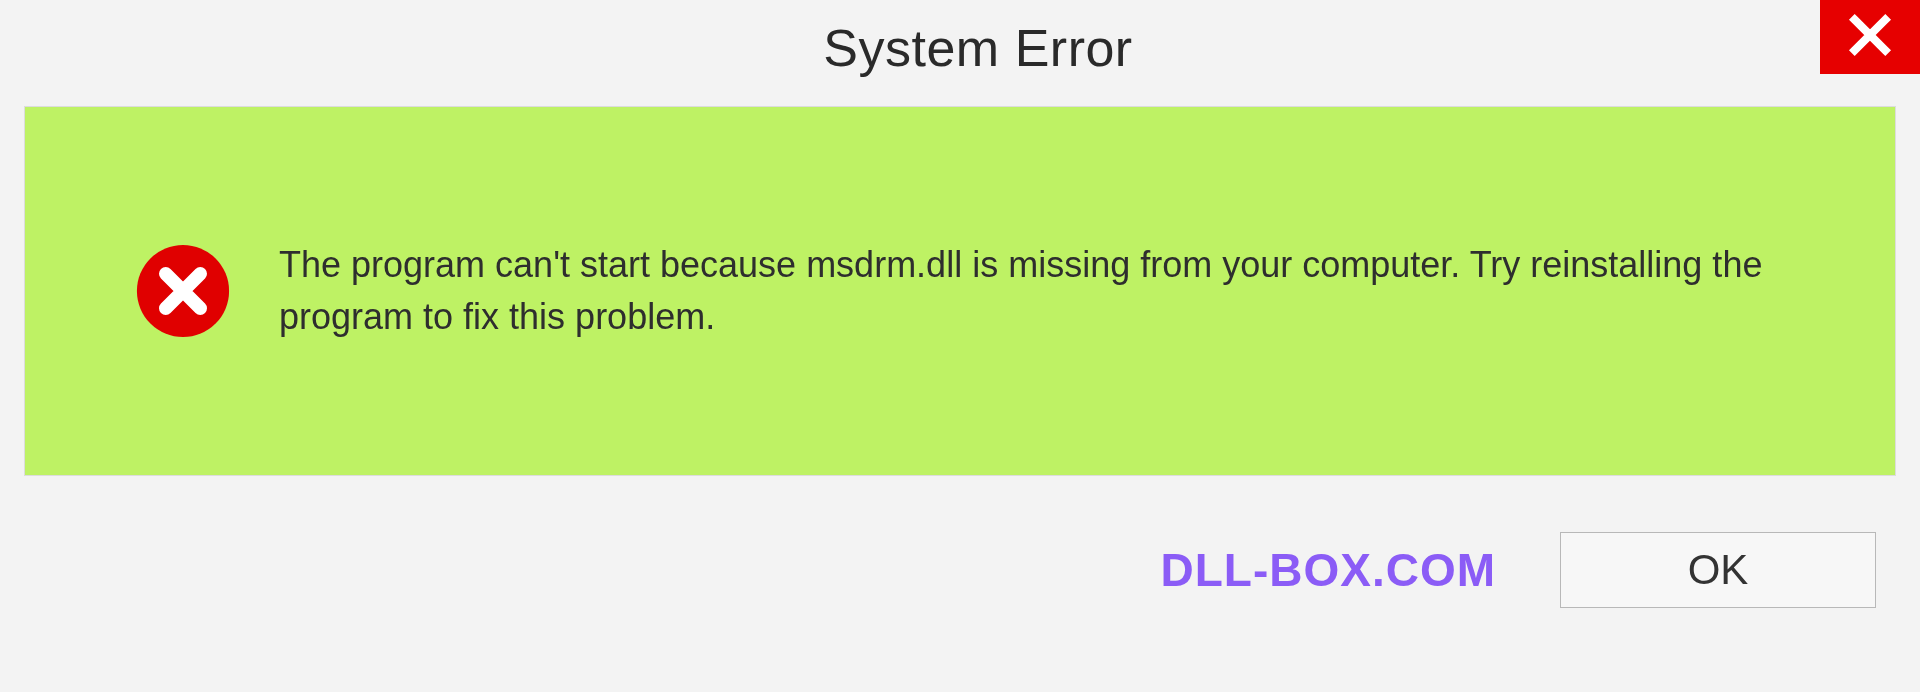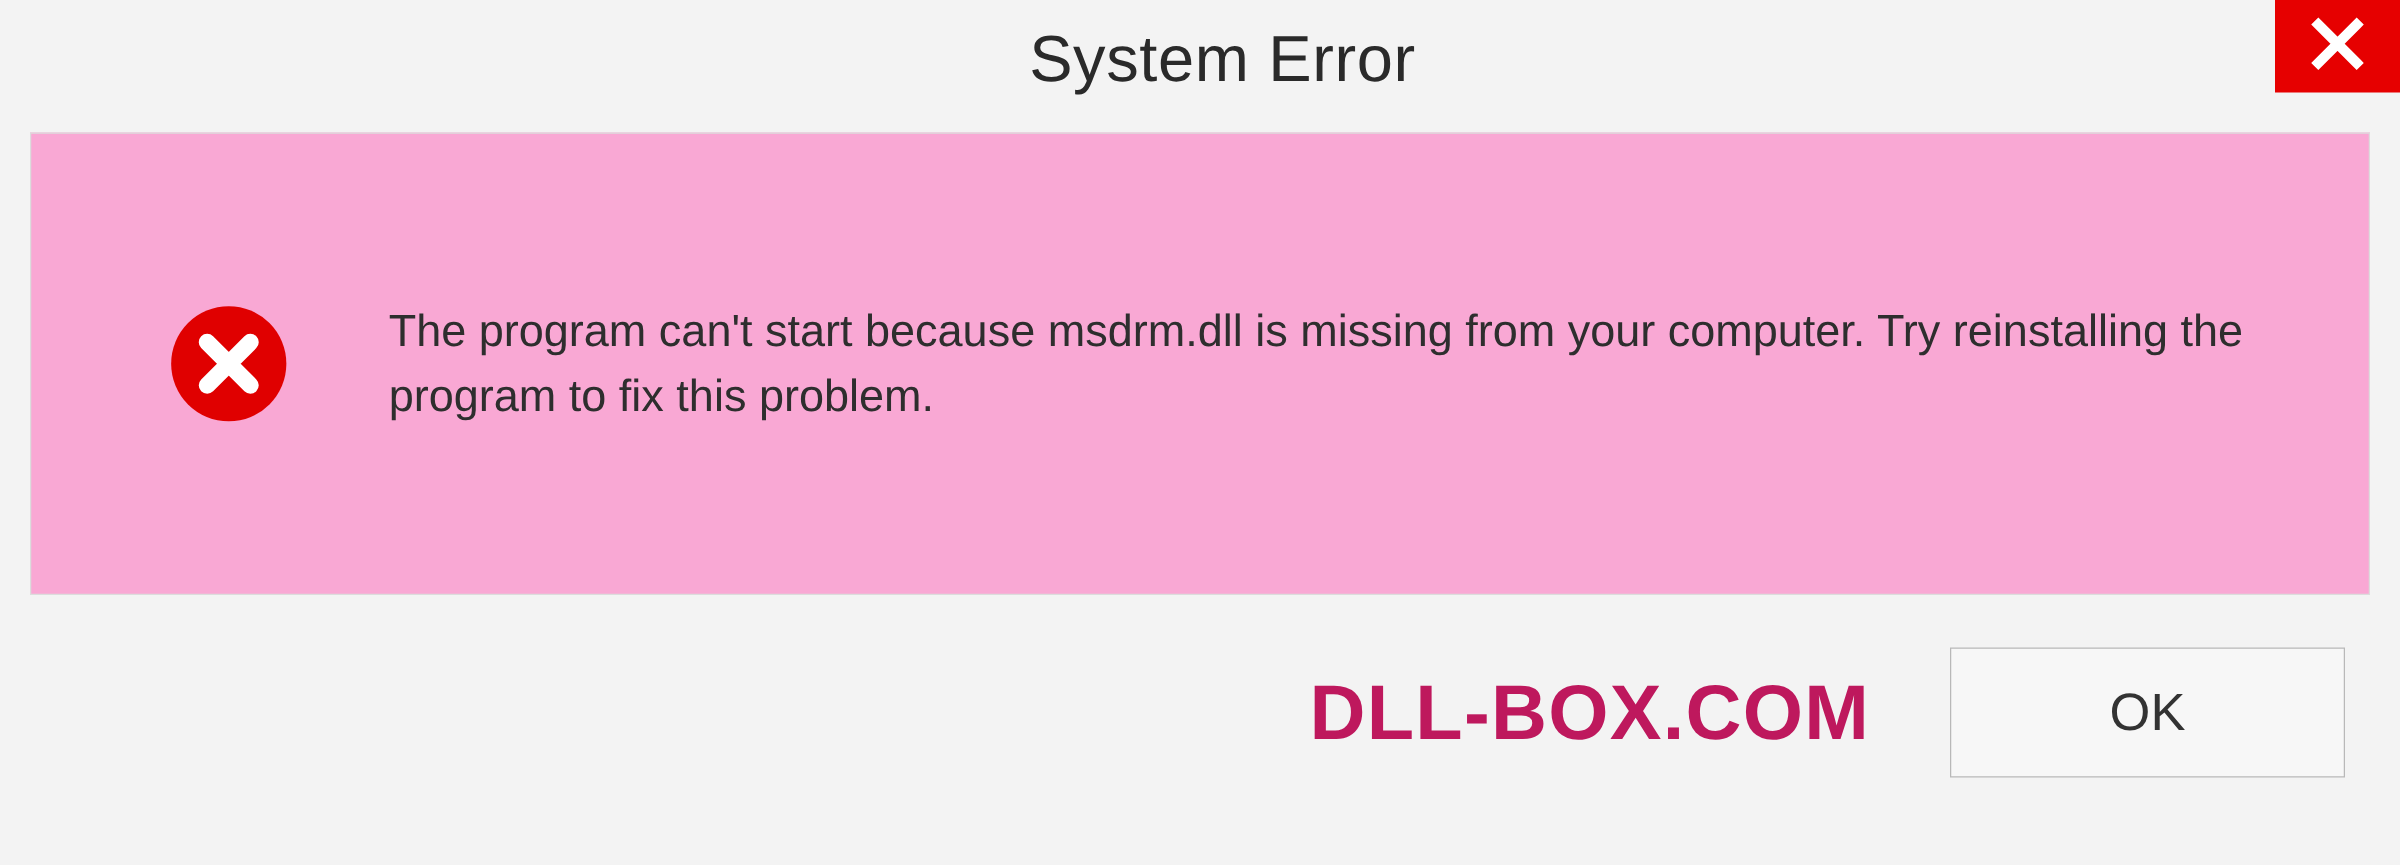--- a/index.html
+++ b/index.html
@@ -40,27 +40,27 @@
       align-items: center;
       justify-content: center;
       cursor: pointer;
     }
     .close-btn svg {
       width: 46px;
       height: 46px;
     }
     .body-panel {
       margin: 10px 24px 0 24px;
-      background: #f9a8d4;
+      background: #bef264;
       border: 1px solid #dcdcdc;
       height: 370px;
       display: flex;
       align-items: center;
       padding-left: 110px;
-      gap: 80px;
+      gap: 48px;
     }
     .error-icon {
       width: 96px;
       height: 96px;
       flex-shrink: 0;
     }
     .error-icon svg {
       width: 100%;
       height: 100%;
     }
@@ -74,29 +74,29 @@
     .footer {
       margin: 24px 24px 0 24px;
       height: 140px;
       display: flex;
       align-items: center;
       justify-content: flex-end;
       gap: 64px;
       padding-right: 20px;
     }
     .watermark {
-      font-size: 62px;
+      font-size: 46px;
       font-weight: 800;
-      color: #be185d;
+      color: #8b5cf6;
       letter-spacing: 1px;
       font-family: Arial, sans-serif;
     }
     .ok-btn {
       width: 316px;
-      height: 104px;
+      height: 76px;
       background: #f7f7f7;
       border: 1px solid #b8b8b8;
       font-size: 42px;
       color: #333333;
       display: flex;
       align-items: center;
       justify-content: center;
       cursor: pointer;
       font-weight: 400;
     }

